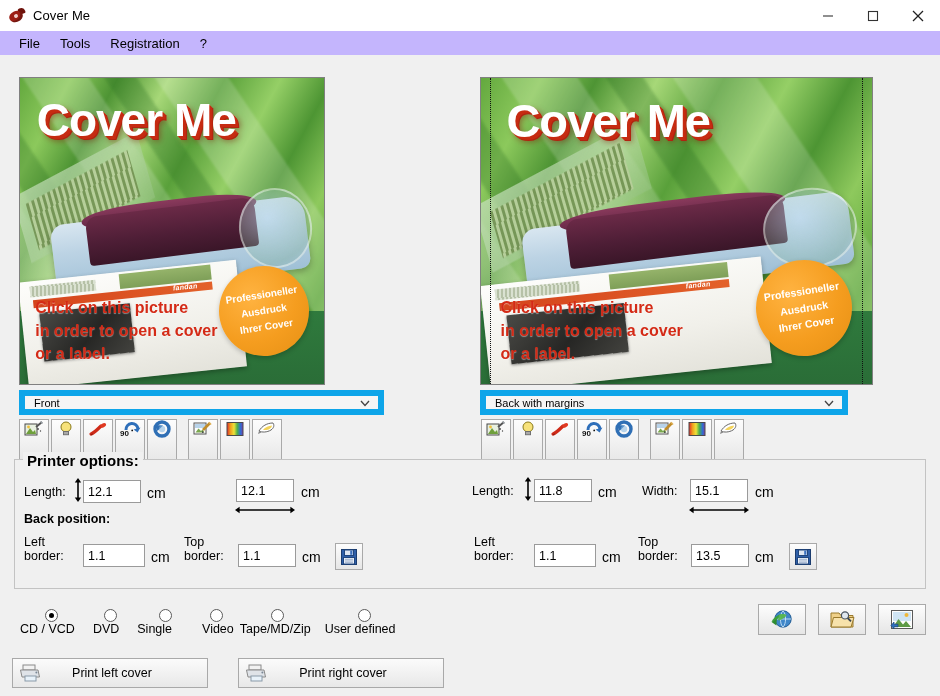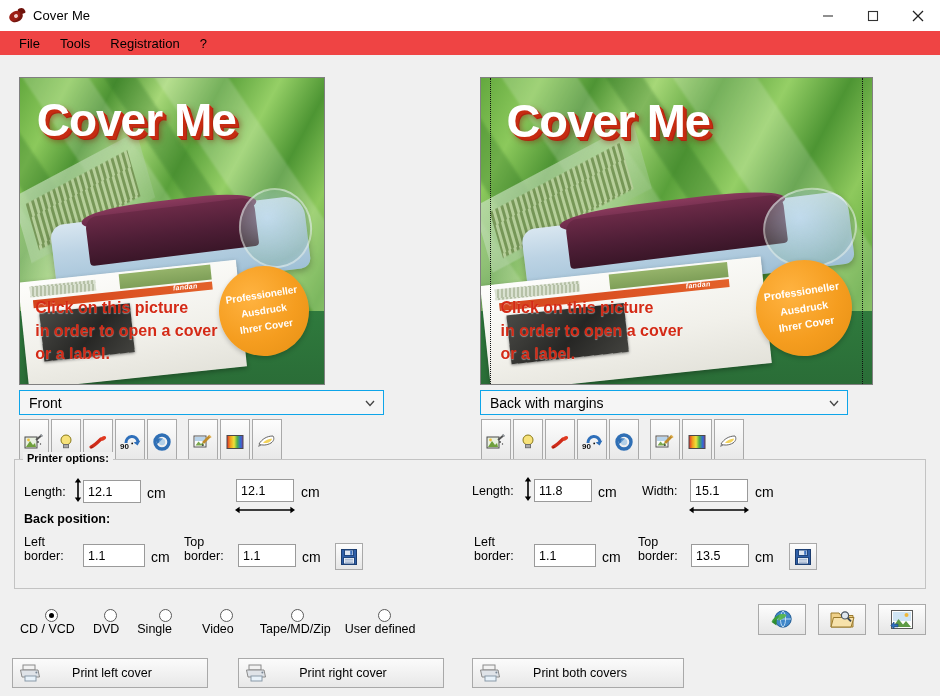--- a/index.html
+++ b/index.html
@@ -40,21 +40,21 @@
     width:7px; height:6px; background:#6e120b;
     border-radius:2px 4px 1px 1px; transform:rotate(-18deg);
   }
   .title-text { font-size:13px; color:#000; letter-spacing:.1px; }
   .wincontrols { position:absolute; right:0; top:0; height:31px; display:flex; }
   .wb { width:45px; height:31px; display:flex; align-items:center; justify-content:center; }
   .wb svg { display:block; }
 
   
   .menubar {
-    height:24px; background:#ef4444;
+    height:24px; background:#c4b5fd;
     display:flex; align-items:center; padding-left:9px;
   }
   .menu-item {
     font-size:13px; padding:2px 10px; color:#000; white-space:nowrap;
   }
 
   
   .client {
     position:absolute; left:0; top:57px; width:940px; height:639px;
     background:#f0f0f0;
@@ -189,53 +189,53 @@
   #preview-right .badge { width:96px; height:96px; font-size:10.5px; }
 
   .guide {
     position:absolute; top:0; bottom:0; width:0;
     border-left:1px dotted #111;
   }
 
   
   .combo {
     position:absolute; height:25px;
-    border:1px solid #0ea5e9; background:#f5f5f5;
+    border:6px solid #0ea5e9; background:#f5f5f5;
     display:flex; align-items:center;
     padding:0 6px 0 9px;
-    font-size:14px;
+    font-size:11px;
   }
   #combo-left  { left:19px;  top:333px; width:365px; }
   #combo-right { left:480px; top:333px; width:368px; }
   .combo .val { flex:1; }
   .combo .chev { width:14px; height:14px; flex:none; }
 
   
   .toolbar { position:absolute; top:362px; display:flex; align-items:center; }
   #toolbar-left  { left:19px; }
   #toolbar-right { left:481px; }
   .tbtn {
     width:30px; height:45px;
     border:1px solid #a9a9a9;
     background:linear-gradient(180deg,#fdfdfd,#e6e6e6);
     margin-right:2px;
-    display:flex; align-items:center; justify-content:center;
+    display:flex; justify-content:center;
   }
   .tb-sep { width:9px; }
   .tbtn svg { display:block; }
 
   
   .groupbox {
     position:absolute; left:14px; top:402px; width:912px; height:130px;
     border:1px solid #c3c3c3; background:#f0f0f0;
   }
   .gb-title {
     position:absolute; left:8px; top:-8px;
     background:#f0f0f0; padding:0 4px;
-    font-weight:bold; font-size:11px;
+    font-weight:bold; font-size:15px;
   }
   .sub-title { position:absolute; font-weight:bold; font-size:12.5px; }
 
   .lbl { position:absolute; font-size:12.5px; }
   .lbl2 { position:absolute; font-size:12.5px; line-height:1.15; }
   .tbox {
     position:absolute; height:23px;
     border:1px solid #9a9a9a; background:#ffffff;
     font-size:12.5px; padding:0 4px;
     display:flex; align-items:center;
@@ -681,21 +681,21 @@
     <div class="radio">
       <span class="rdot"></span>
       <span class="rlabel">DVD</span>
     </div>
     <div class="radio">
       <span class="rdot"></span>
       <span class="rlabel" style="margin-right:26px">Single</span>
     </div>
     <div class="radio">
       <span class="rdot"></span>
-      <span class="rlabel" style="margin-right:22px">Video</span>
+      <span class="rlabel" style="margin-right:2px">Video</span>
     </div>
     <div class="radio">
       <span class="rdot"></span>
       <span class="rlabel" style="margin-right:10px">Tape/MD/Zip</span>
     </div>
     <div class="radio">
       <span class="rdot"></span>
       <span class="rlabel">User defined</span>
     </div>
   </div>
@@ -745,26 +745,15 @@
       <span class="bi">
         <svg width="24" height="20" viewBox="0 0 24 20">
           <rect x="5" y="2" width="12" height="5" fill="#f2f2f2" stroke="#8a8a8a"></rect>
           <path d="M2.5 7 H20 L21.5 14 H4 Z" fill="#dfe3e8" stroke="#8a8a8a"></path>
           <rect x="7" y="13" width="11" height="5" fill="#e8f2fa" stroke="#8a9aa8"></rect>
           <circle cx="18.4" cy="9.6" r="1" fill="#7a8694"></circle>
         </svg>
       </span>
       <span class="bl">Print left cover</span>
     </div>
-    <div class="bigbtn" id="btn-print-both">
-      <span class="bi">
-        <svg width="24" height="20" viewBox="0 0 24 20">
-          <rect x="5" y="2" width="12" height="5" fill="#f2f2f2" stroke="#8a8a8a"></rect>
-          <path d="M2.5 7 H20 L21.5 14 H4 Z" fill="#dfe3e8" stroke="#8a8a8a"></path>
-          <rect x="7" y="13" width="11" height="5" fill="#e8f2fa" stroke="#8a9aa8"></rect>
-          <circle cx="18.4" cy="9.6" r="1" fill="#7a8694"></circle>
-        </svg>
-      </span>
-      <span class="bl">Print both covers</span>
-    </div>
   </div>
 
 </div>
 
 </body></html>

